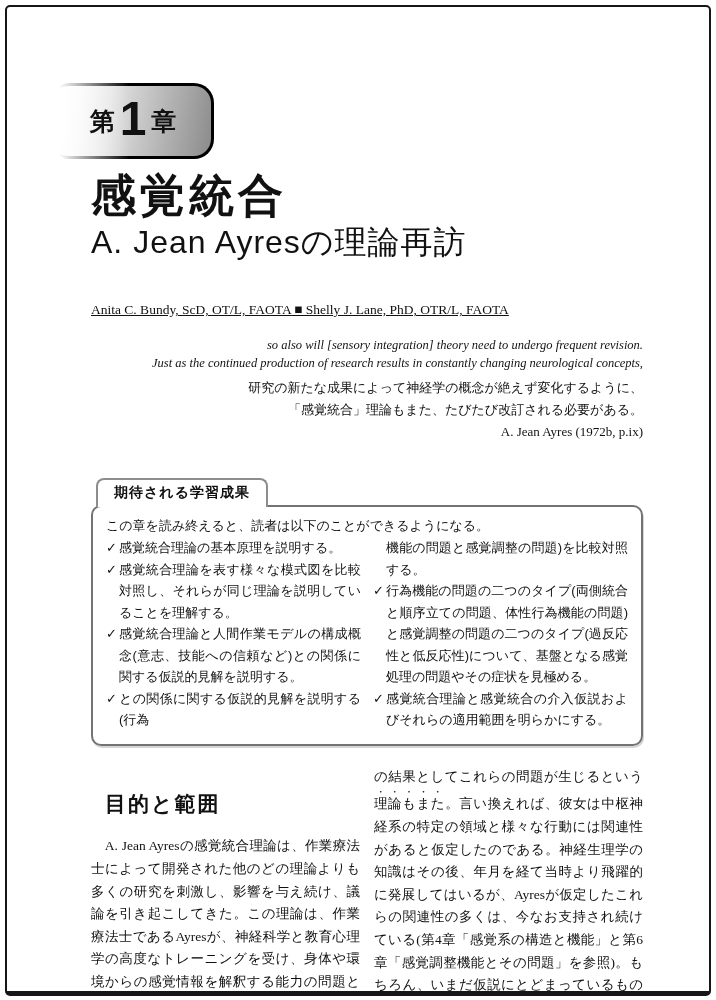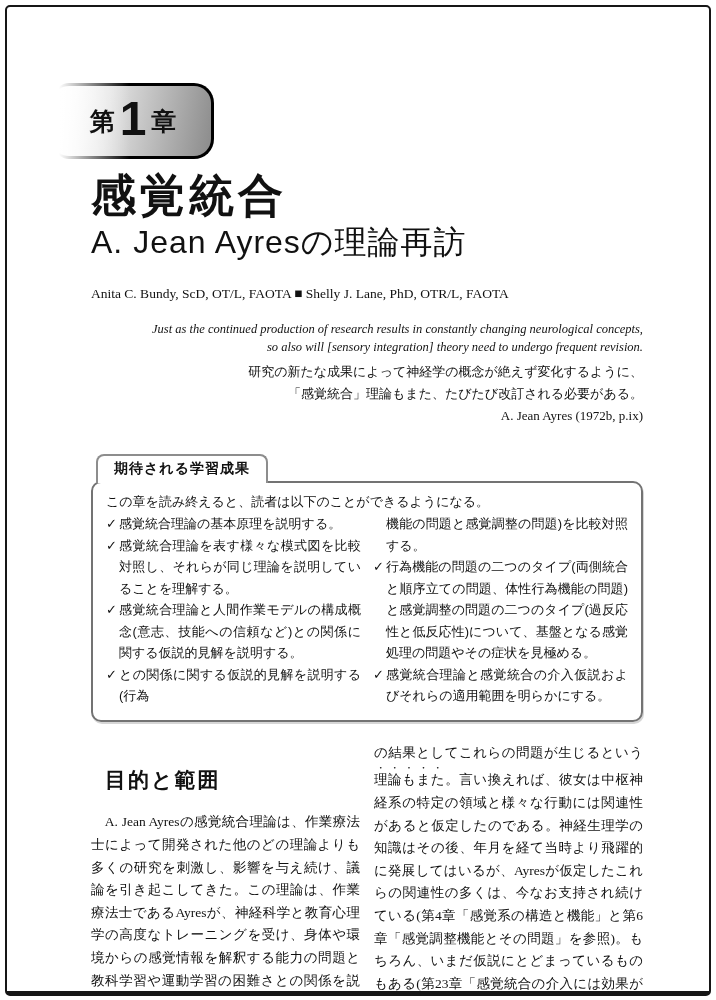--- a/index.html
+++ b/index.html
@@ -18,31 +18,31 @@
   .badge::before{content:"";position:absolute;left:-3px;top:-3px;bottom:-3px;width:55%;
        background:linear-gradient(to right,#ffffff 8%,rgba(255,255,255,0) 90%);
        pointer-events:none;z-index:1;}
   .badge span{position:relative;z-index:2;font-weight:bold;line-height:1;}
   .badge .kanji{font-size:25px;}
   .badge .num{font-size:48px;margin-top:-4px;}
 
   
   .title{font-size:45px;font-weight:800;letter-spacing:4px;margin-top:12px;line-height:1.1;}
   .subtitle{font-size:32px;font-weight:400;letter-spacing:1px;margin-top:3px;line-height:1.15;}
-  .authors{font-family:"Liberation Serif","DejaVu Serif",serif;font-size:13.5px;margin-top:26px;}
+  .authors{font-family:"Liberation Serif","DejaVu Serif",serif;font-size:13.5px;margin-top:42px;text-decoration:underline;}
 
   
   .epigraph{text-align:right;margin-top:18px;font-family:"Liberation Serif","DejaVu Serif",serif;}
   .epigraph .en{font-style:italic;font-size:12.5px;line-height:18px;}
   .epigraph .ja{font-size:13px;line-height:22px;}
   .epigraph .ja-first{margin-top:5px;}
   .epigraph .attr{font-size:13px;line-height:21px;}
 
   
-  .outbox{margin-top:28px;}
+  .outbox{margin-top:36px;}
   .outbox .tab{display:inline-block;position:relative;z-index:2;margin-left:5px;margin-bottom:-2px;
        background:#fff;border:2px solid #8d8d8d;border-bottom:none;border-radius:8px 8px 0 0;
        padding:4px 16px 5px;font-size:14px;font-weight:bold;letter-spacing:1px;}
   .outbox .box-body{position:relative;z-index:1;border:2px solid #737373;border-radius:10px;
        padding:8px 13px 13px;box-shadow:1px 2px 0 #d6d6d6;}
   .outbox .intro{font-size:13px;line-height:21px;}
   .cols{display:flex;gap:12px;margin-top:1px;}
   .cols .col{flex:1;font-size:13px;line-height:21.5px;text-align:justify;}
   .chk-item{display:flex;}
   .chk-item .chk{flex:0 0 1em;}
@@ -70,22 +70,22 @@
       <span class="num">1</span>
       <span class="kanji">章</span>
     </div>
 
     <div class="title">感覚統合</div>
     <div class="subtitle">A. Jean Ayresの理論再訪</div>
 
     <div class="authors">Anita C. Bundy, ScD, OT/L, FAOTA ■ Shelly J. Lane, PhD, OTR/L, FAOTA</div>
 
     <div class="epigraph">
+      <div class="en">so also will [sensory integration] theory need to undergo frequent revision.</div>
       <div class="en">Just as the continued production of research results in constantly changing neurological concepts,</div>
-      <div class="en">so also will [sensory integration] theory need to undergo frequent revision.</div>
       <div class="ja ja-first">研究の新たな成果によって神経学の概念が絶えず変化するように、</div>
       <div class="ja">「感覚統合」理論もまた、たびたび改訂される必要がある。</div>
       <div class="attr">A. Jean Ayres (1972b, p.ix)</div>
     </div>
 
     <div class="outbox">
       <div class="tab">期待される学習成果</div>
       <div class="box-body">
         <div class="intro">この章を読み終えると、読者は以下のことができるようになる。</div>
         <div class="cols">

